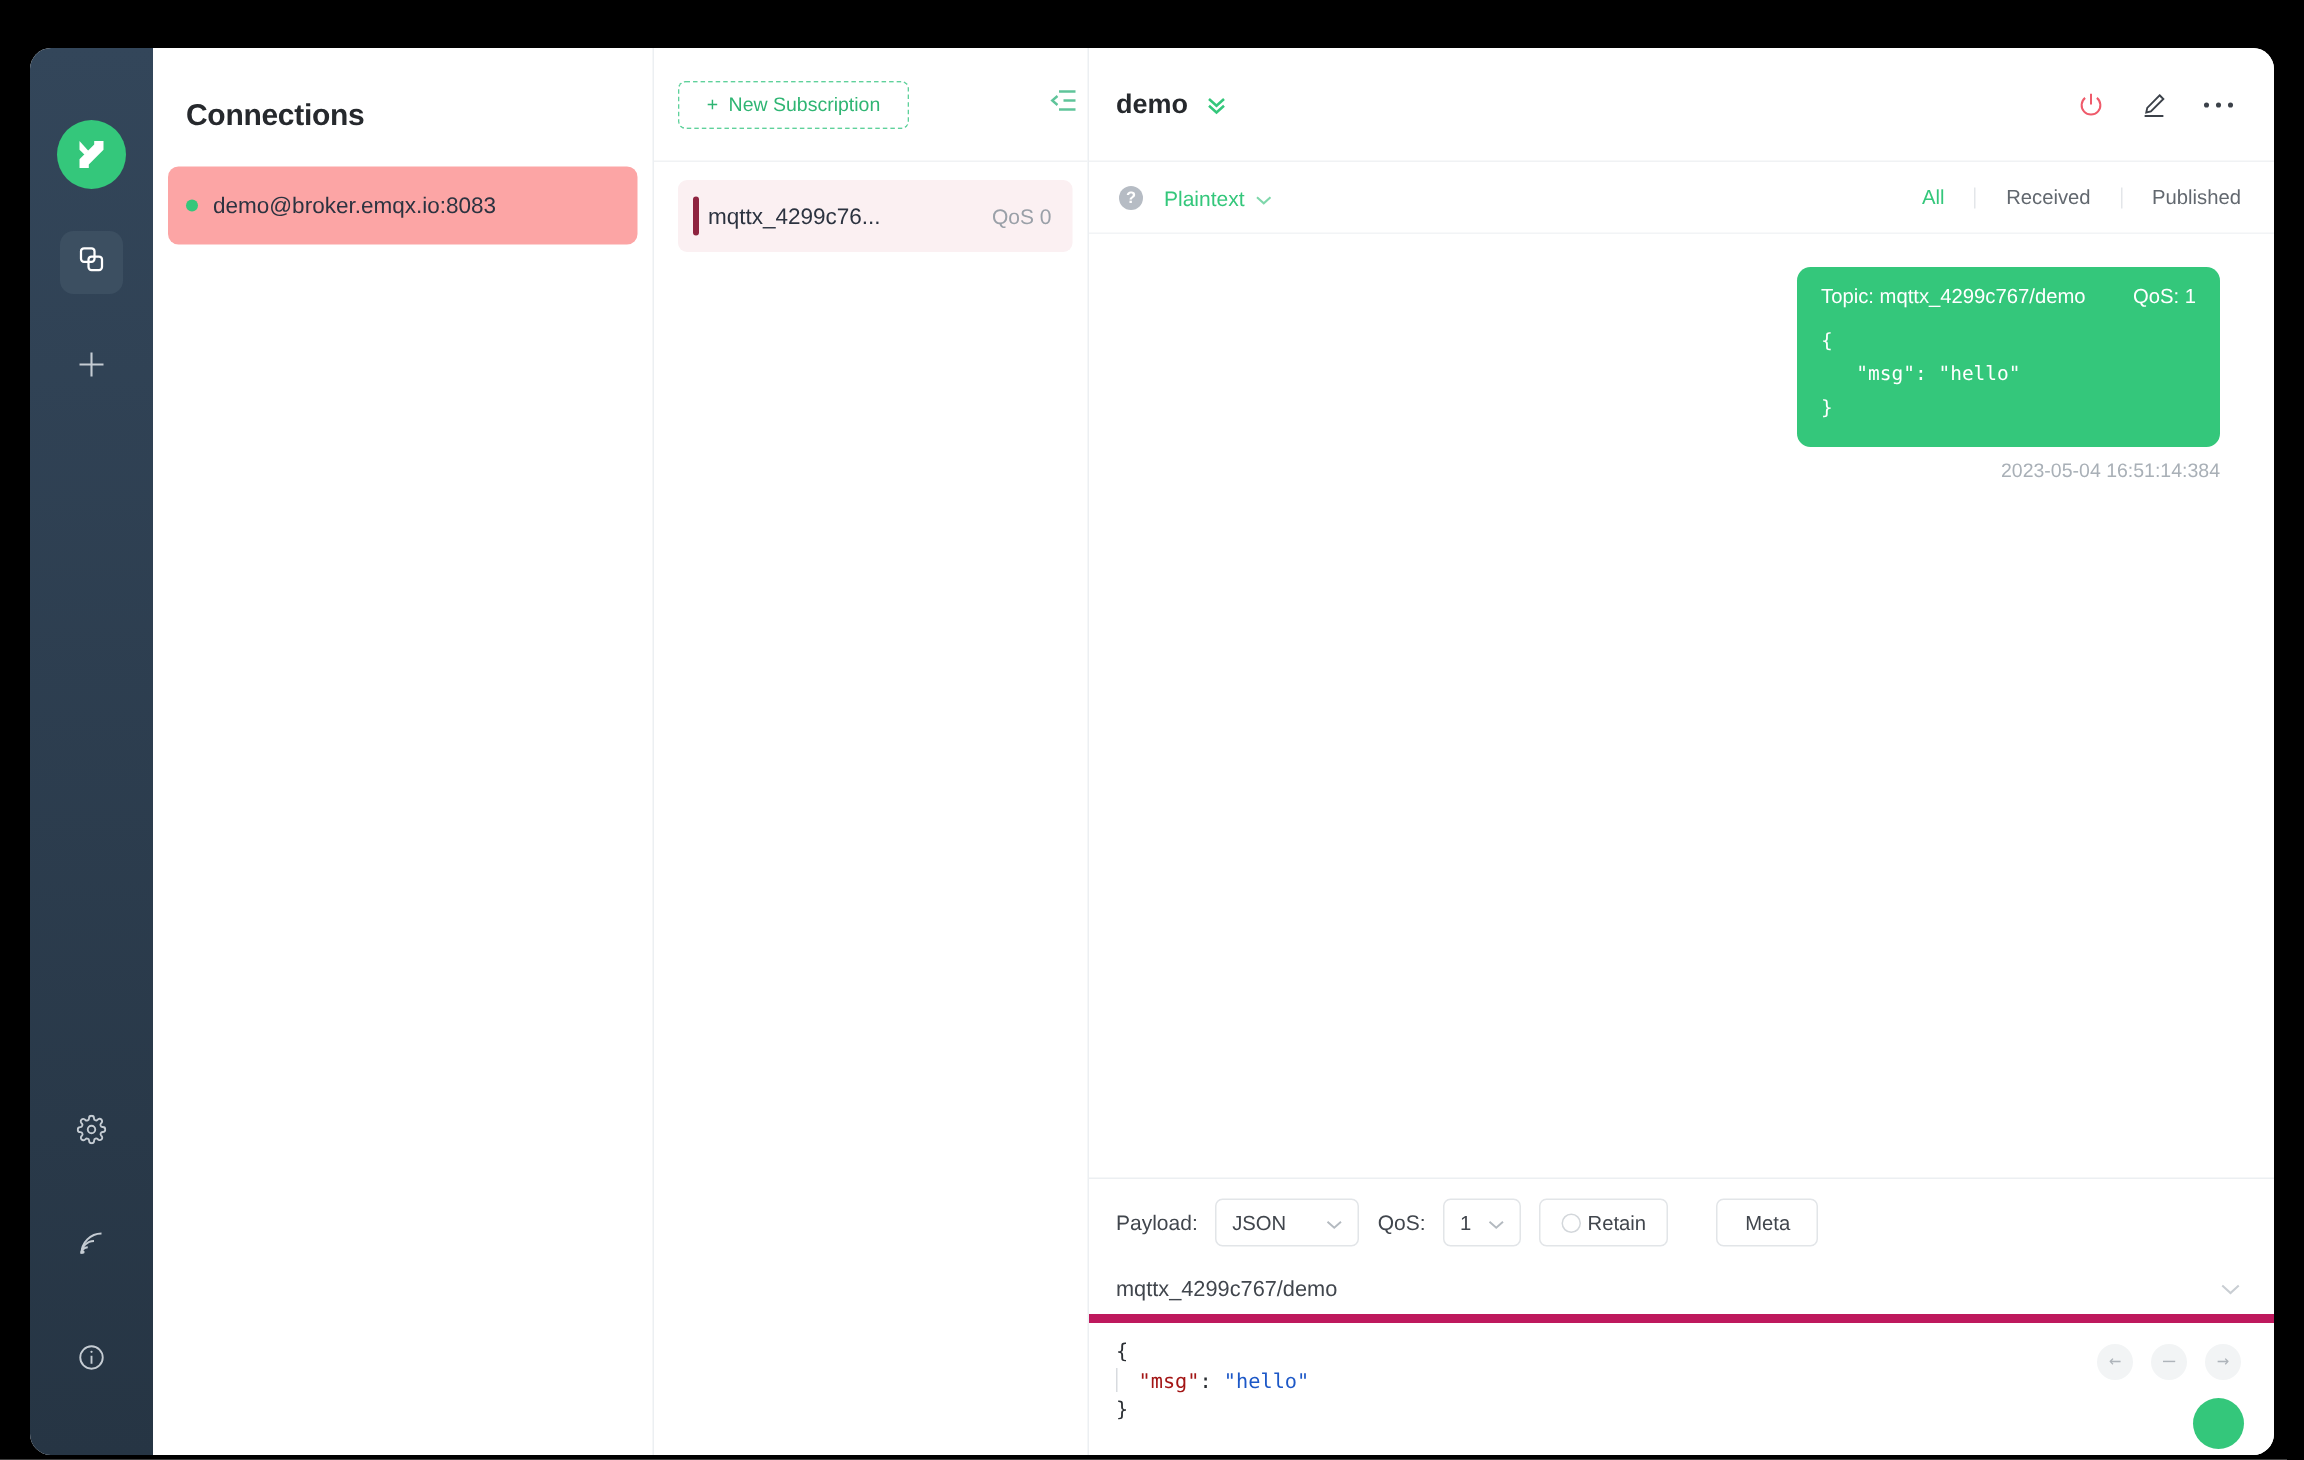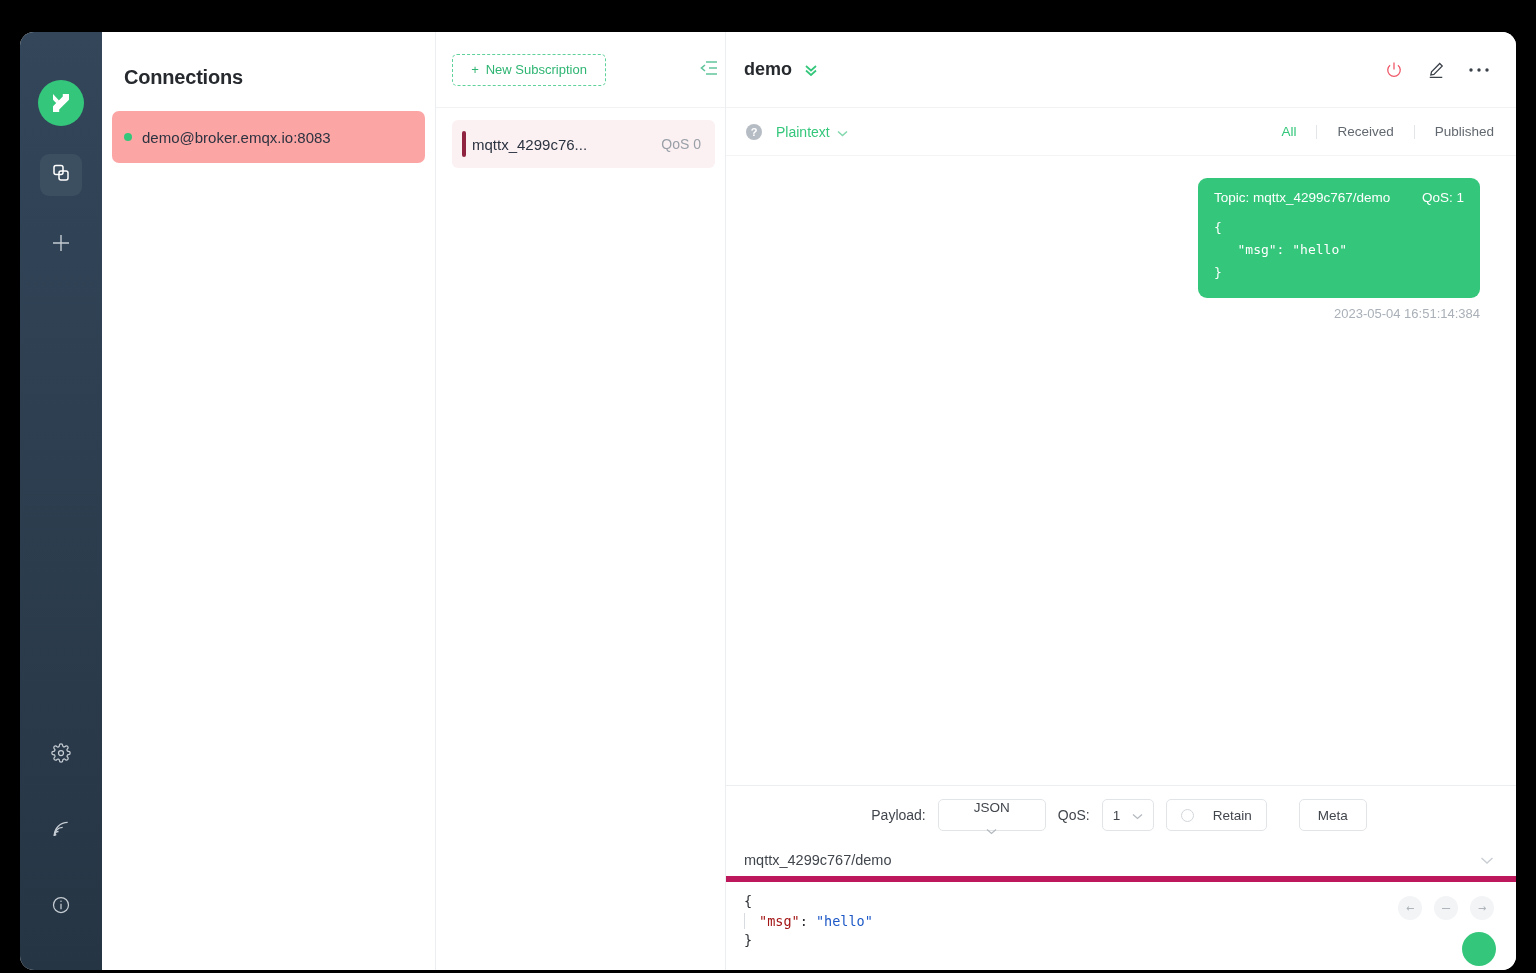--- a/index.html
+++ b/index.html
@@ -175,31 +175,30 @@
     font-family: "DejaVu Sans Mono", monospace;
     font-size: 13px; line-height: 1.72; white-space: pre;
   }
   .msg-time { font-size: 13px; color: #a9b0b7; margin-top: 8px; }
 
   
   .publish { flex: 0 0 auto; border-top: 1px solid #eceff2; background: #fff; }
   .pub-opts {
     height: 58px; display: flex; align-items: center; gap: 12px;
     padding: 0 22px 0 18px;
-    justify-content: center;
   }
   .pub-label { font-size: 14px; color: #41464d; }
   .ctl {
     height: 32px; border: 1px solid #e2e5e8; border-radius: 5px;
     display: flex; align-items: center; padding: 0 10px; gap: 8px;
     font-size: 13.5px; color: #41464d; background: #fff; cursor: pointer;
   }
-  .ctl.payload { width: 108px; justify-content: space-between; flex-direction: column; }
+  .ctl.payload { width: 96px; justify-content: space-between; }
   .ctl.qos { width: 52px; justify-content: space-between; }
-  .ctl.retain { gap: 19px; padding: 0 14px; }
+  .ctl.retain { gap: 4px; padding: 0 14px; }
   .ctl.meta { padding: 0 18px; margin-left: 20px; }
   .radio { width: 13px; height: 13px; border-radius: 50%; border: 1px solid #d3d7db; }
   .topic-row {
     height: 38px; display: flex; align-items: center;
     padding: 0 22px 0 18px;
     border-bottom: 6px solid #be185d;
   }
   .topic-text { font-size: 14.5px; color: #41464d; flex: 1; }
   .editor {
     position: relative;

